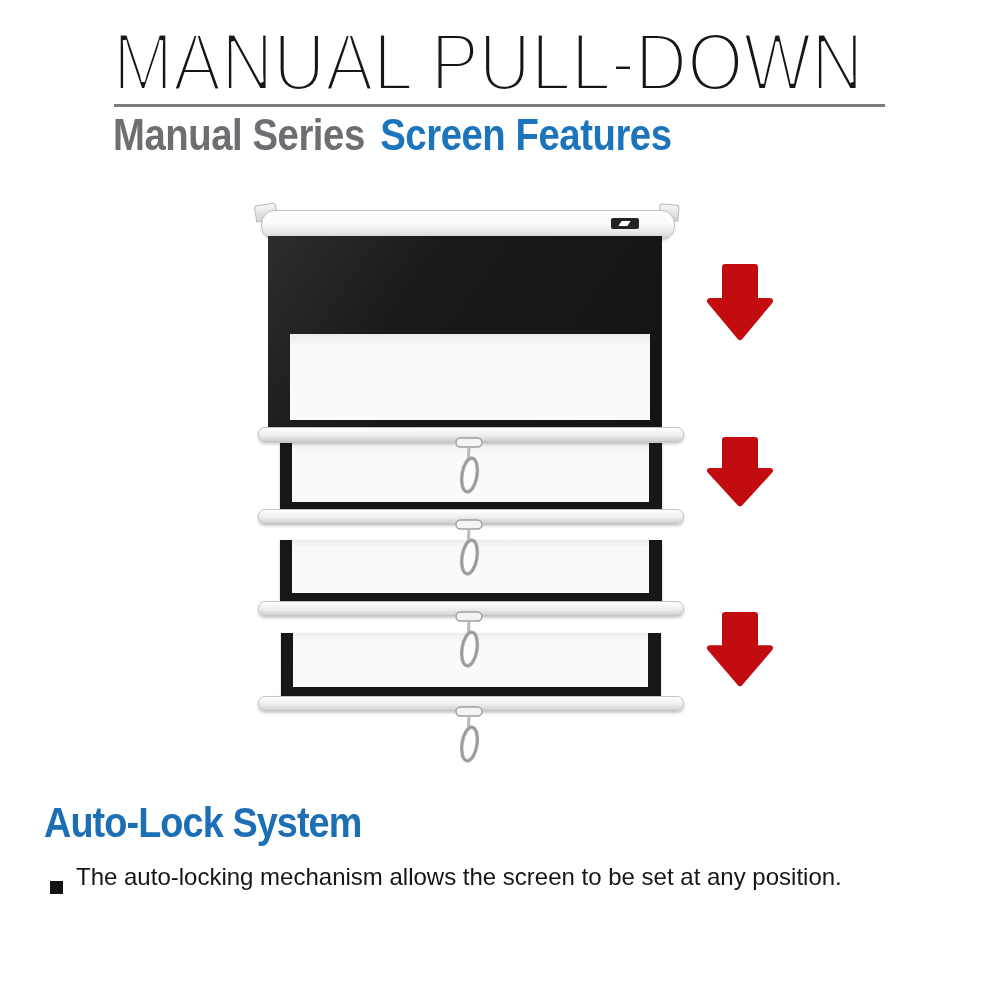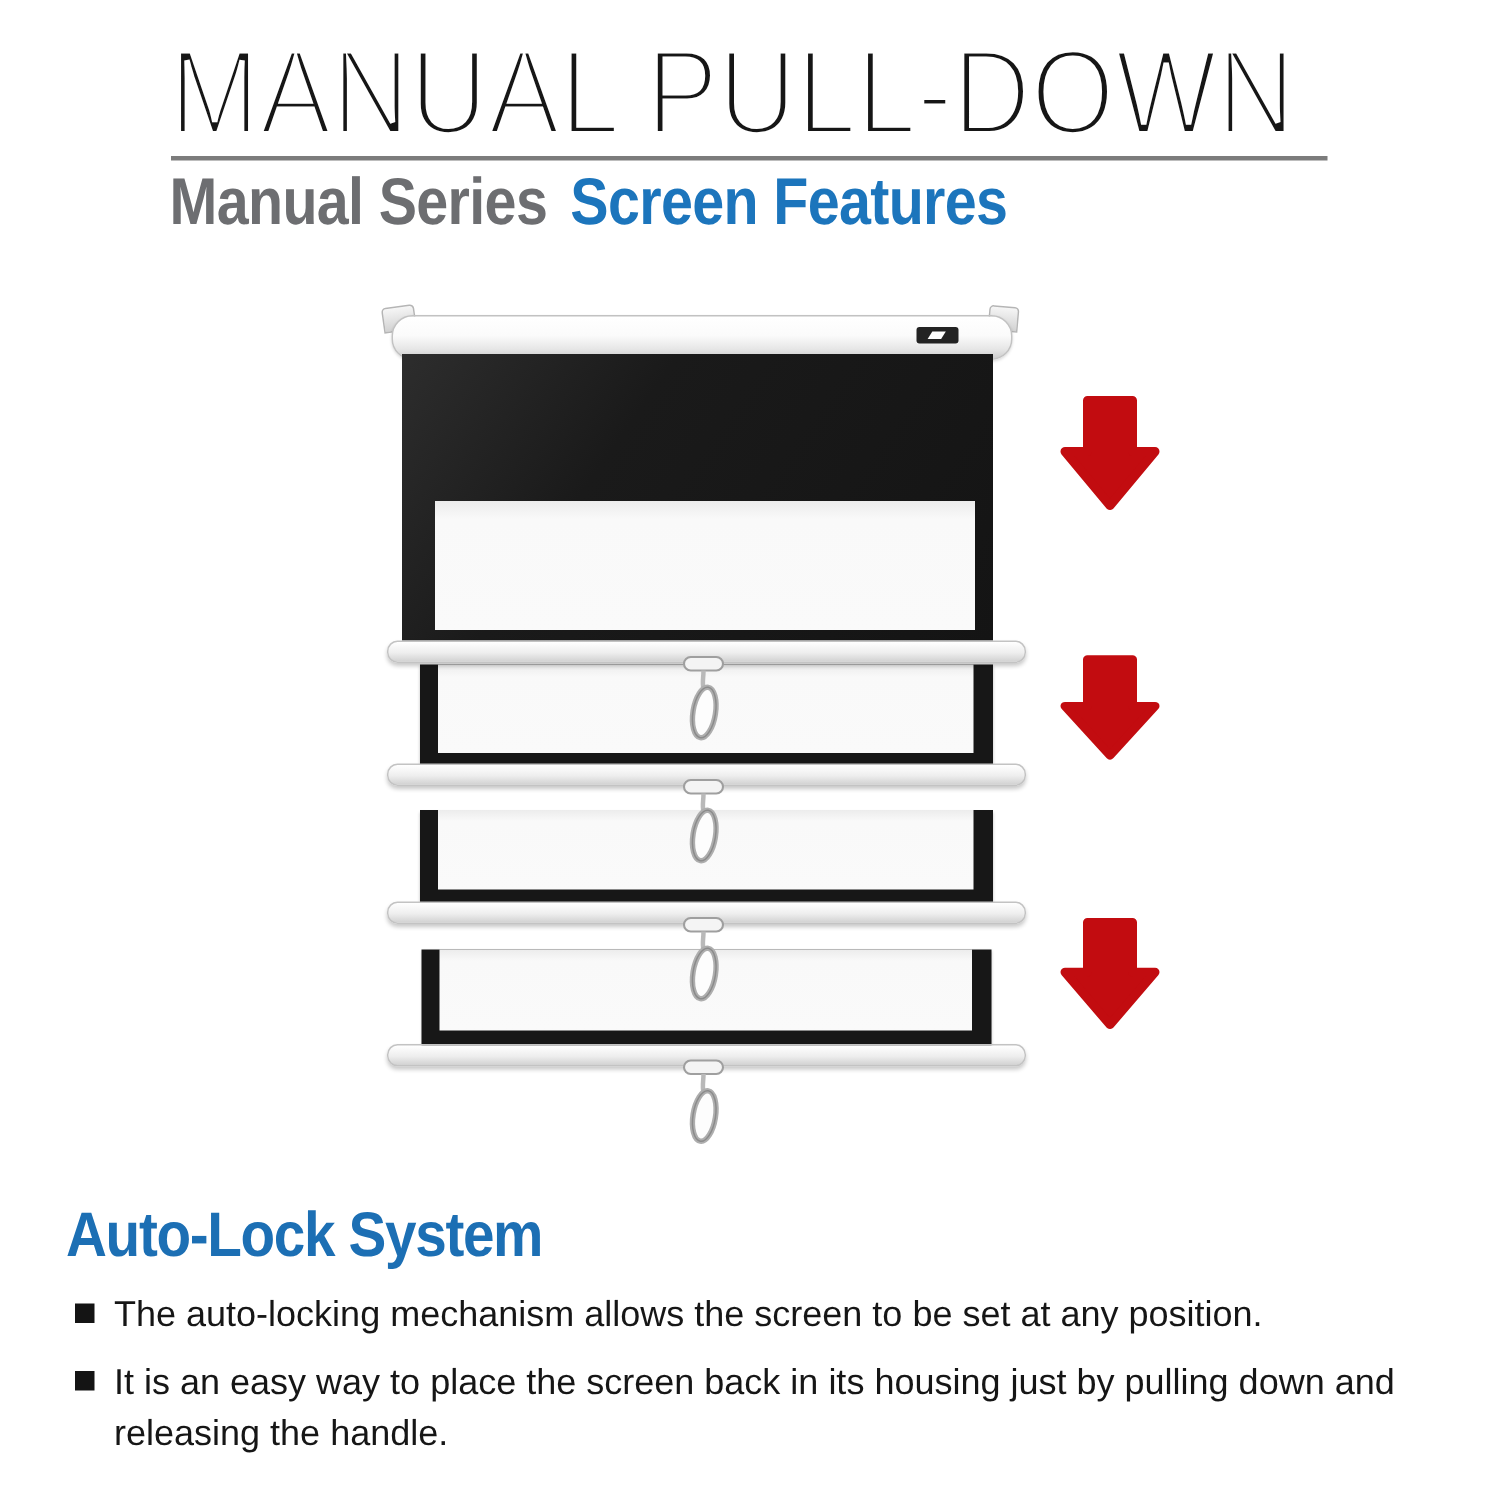--- a/index.html
+++ b/index.html
@@ -63,21 +63,21 @@
   .arrow.a3{top:611px;height:78px;}
   .arrow svg{display:block;width:100%;height:100%;}
 
   
   .autolock-heading{
     left:44px;top:802px;white-space:nowrap;
     font-size:42px;font-weight:bold;letter-spacing:-1px;color:#1c6fb4;
     transform:scaleX(0.9);transform-origin:left top;line-height:1.0;
   }
   .bullets{left:50px;top:860px;width:892px;}
-  .bullet-row{display:flex;align-items:flex-start;margin-bottom:11px;}
+  .bullet-row{display:flex;align-items:flex-end;margin-bottom:11px;}
   .bullet-square{width:13px;height:13px;background:#141414;margin:9px 13px 0 0;flex:0 0 auto;}
   .bullet-text{font-size:24px;line-height:34px;color:#161616;margin:0;}
 </style>
 </head>
 <body>
 
 <div class="abs title">MANUAL PULL-DOWN</div>
 <div class="abs rule"></div>
 <div class="abs subtitle">
   <span class="gray">Manual Series</span>
@@ -164,17 +164,13 @@
   </div>
 </div>
 
 <div class="abs autolock-heading">Auto-Lock System</div>
 
 <div class="abs bullets">
   <div class="bullet-row">
     <span class="bullet-square"></span>
     <p class="bullet-text">The auto-locking mechanism allows the screen to be set at any position.</p>
   </div>
-  <div class="bullet-row">
-    <span class="bullet-square"></span>
-    <p class="bullet-text">It is an easy way to place the screen back in its housing just by pulling down and releasing the handle.</p>
-  </div>
 </div>
 
 </body></html>

